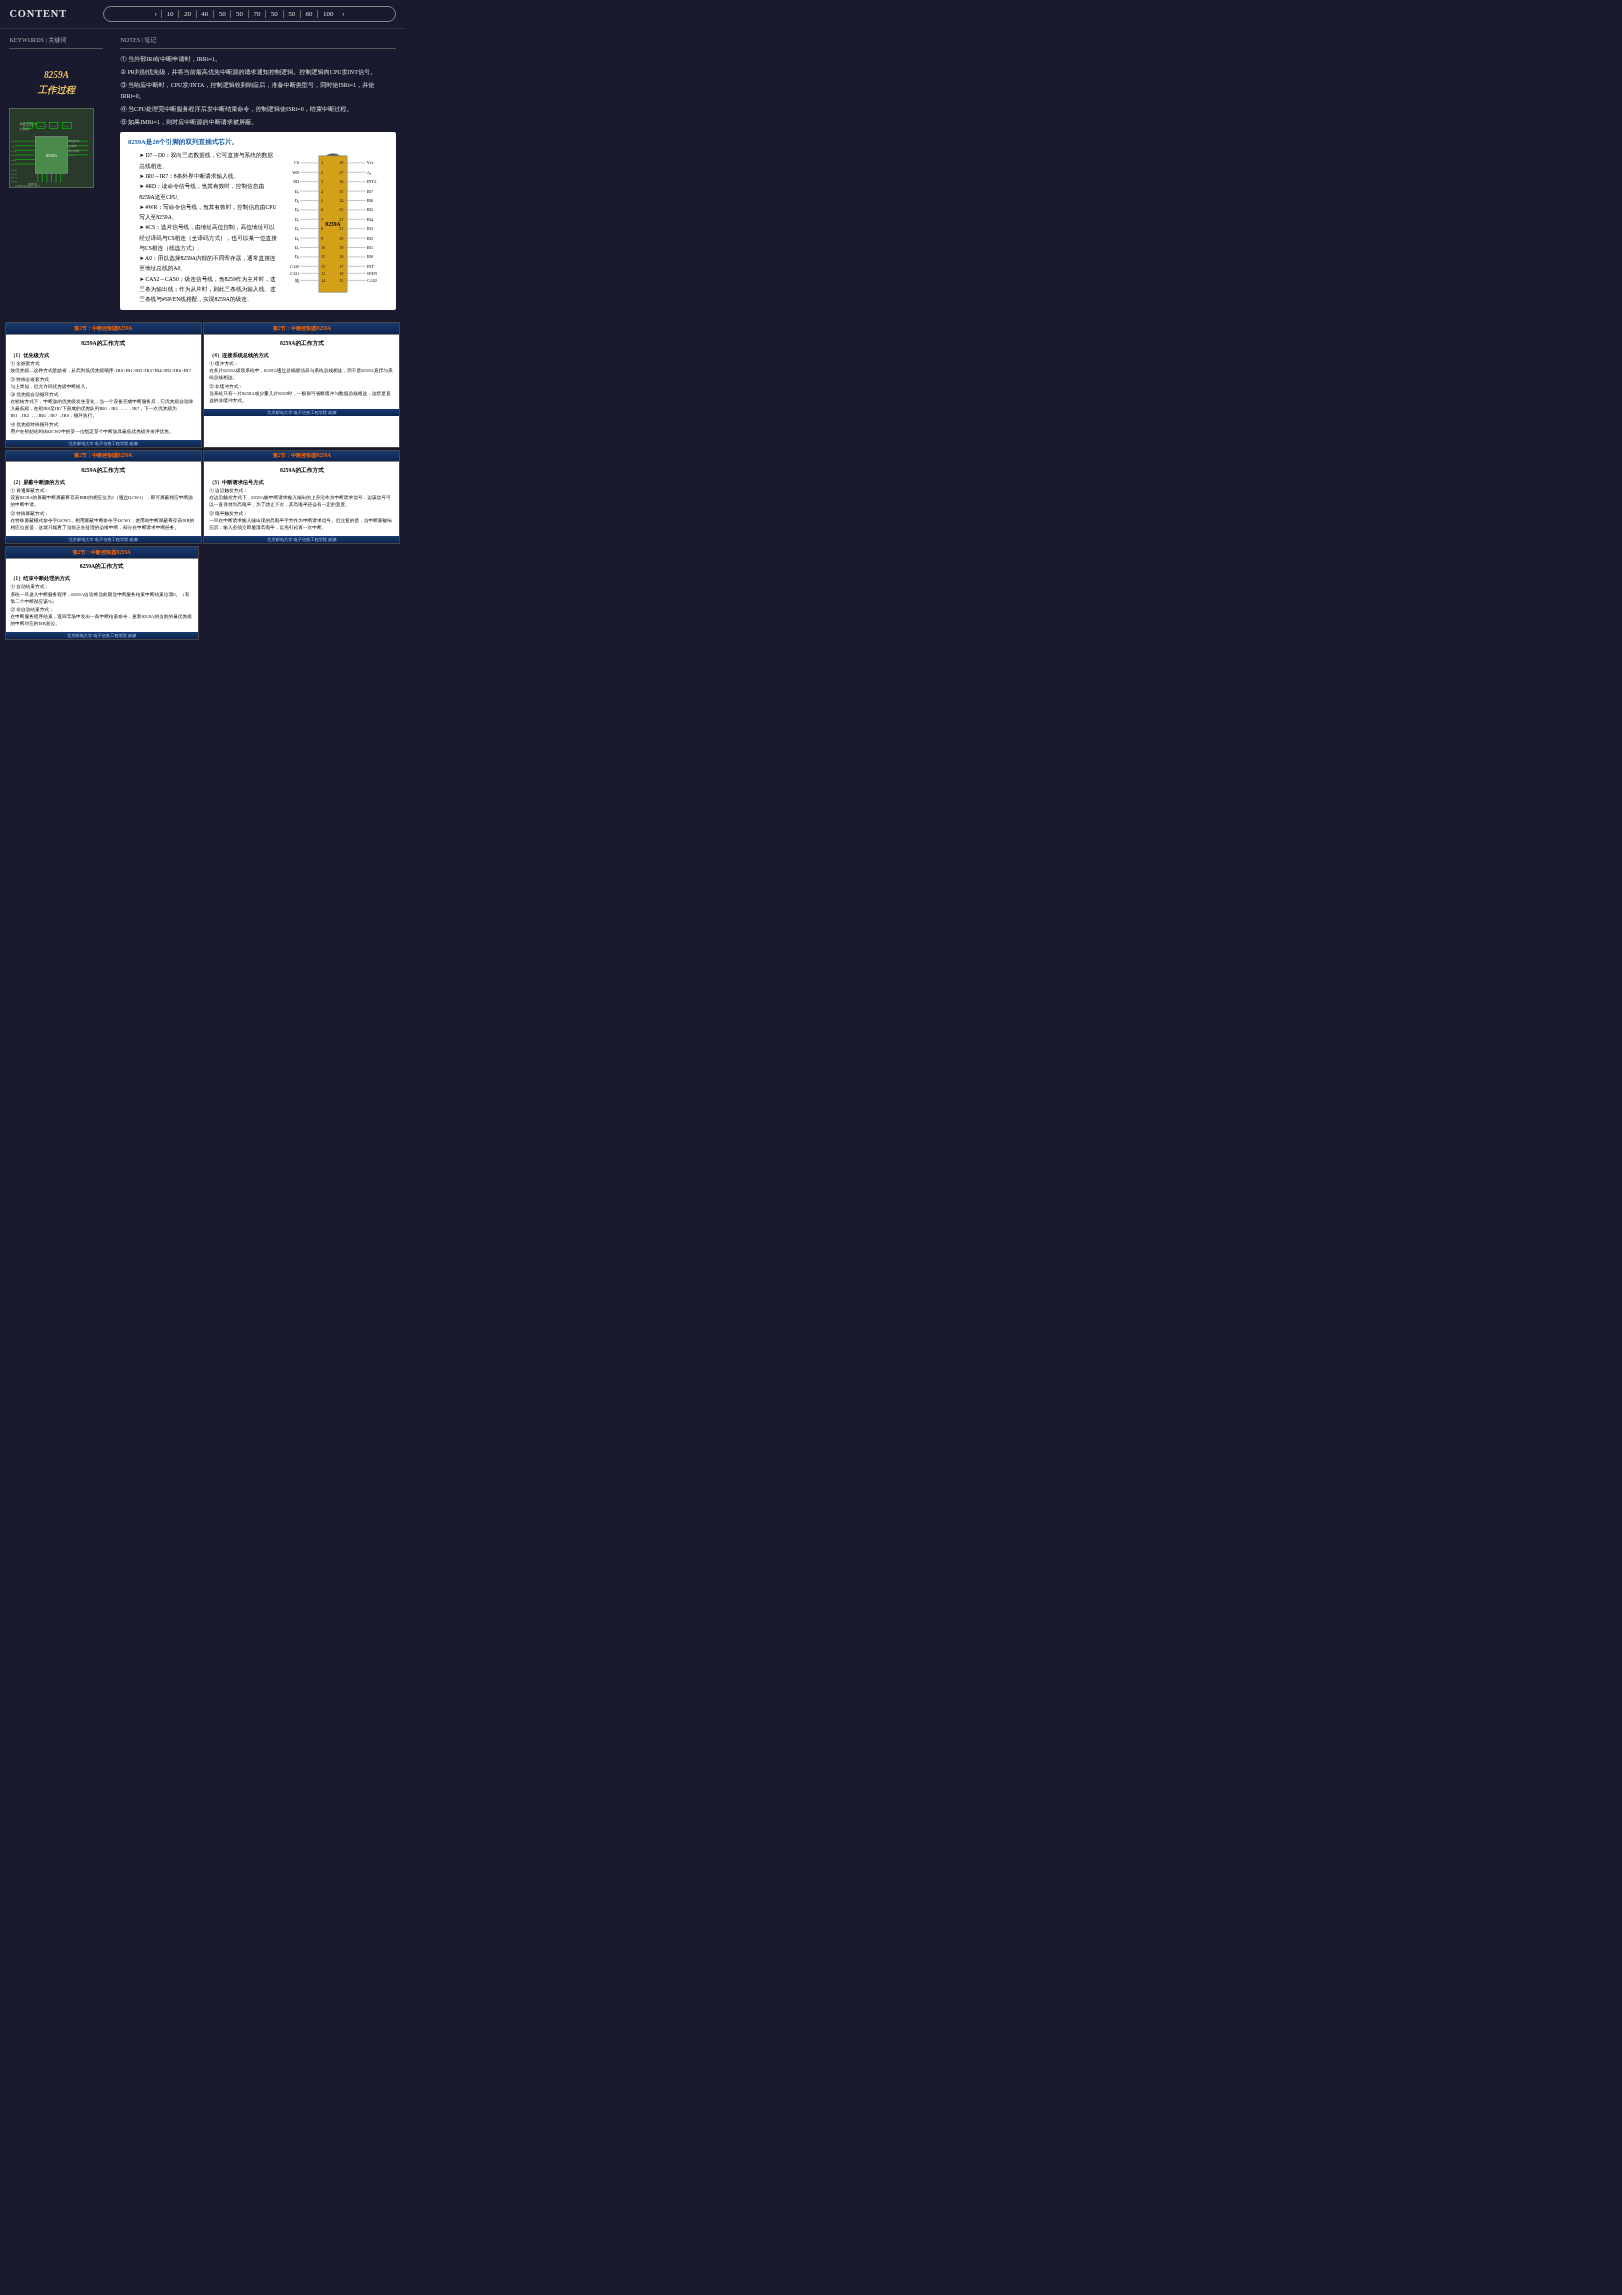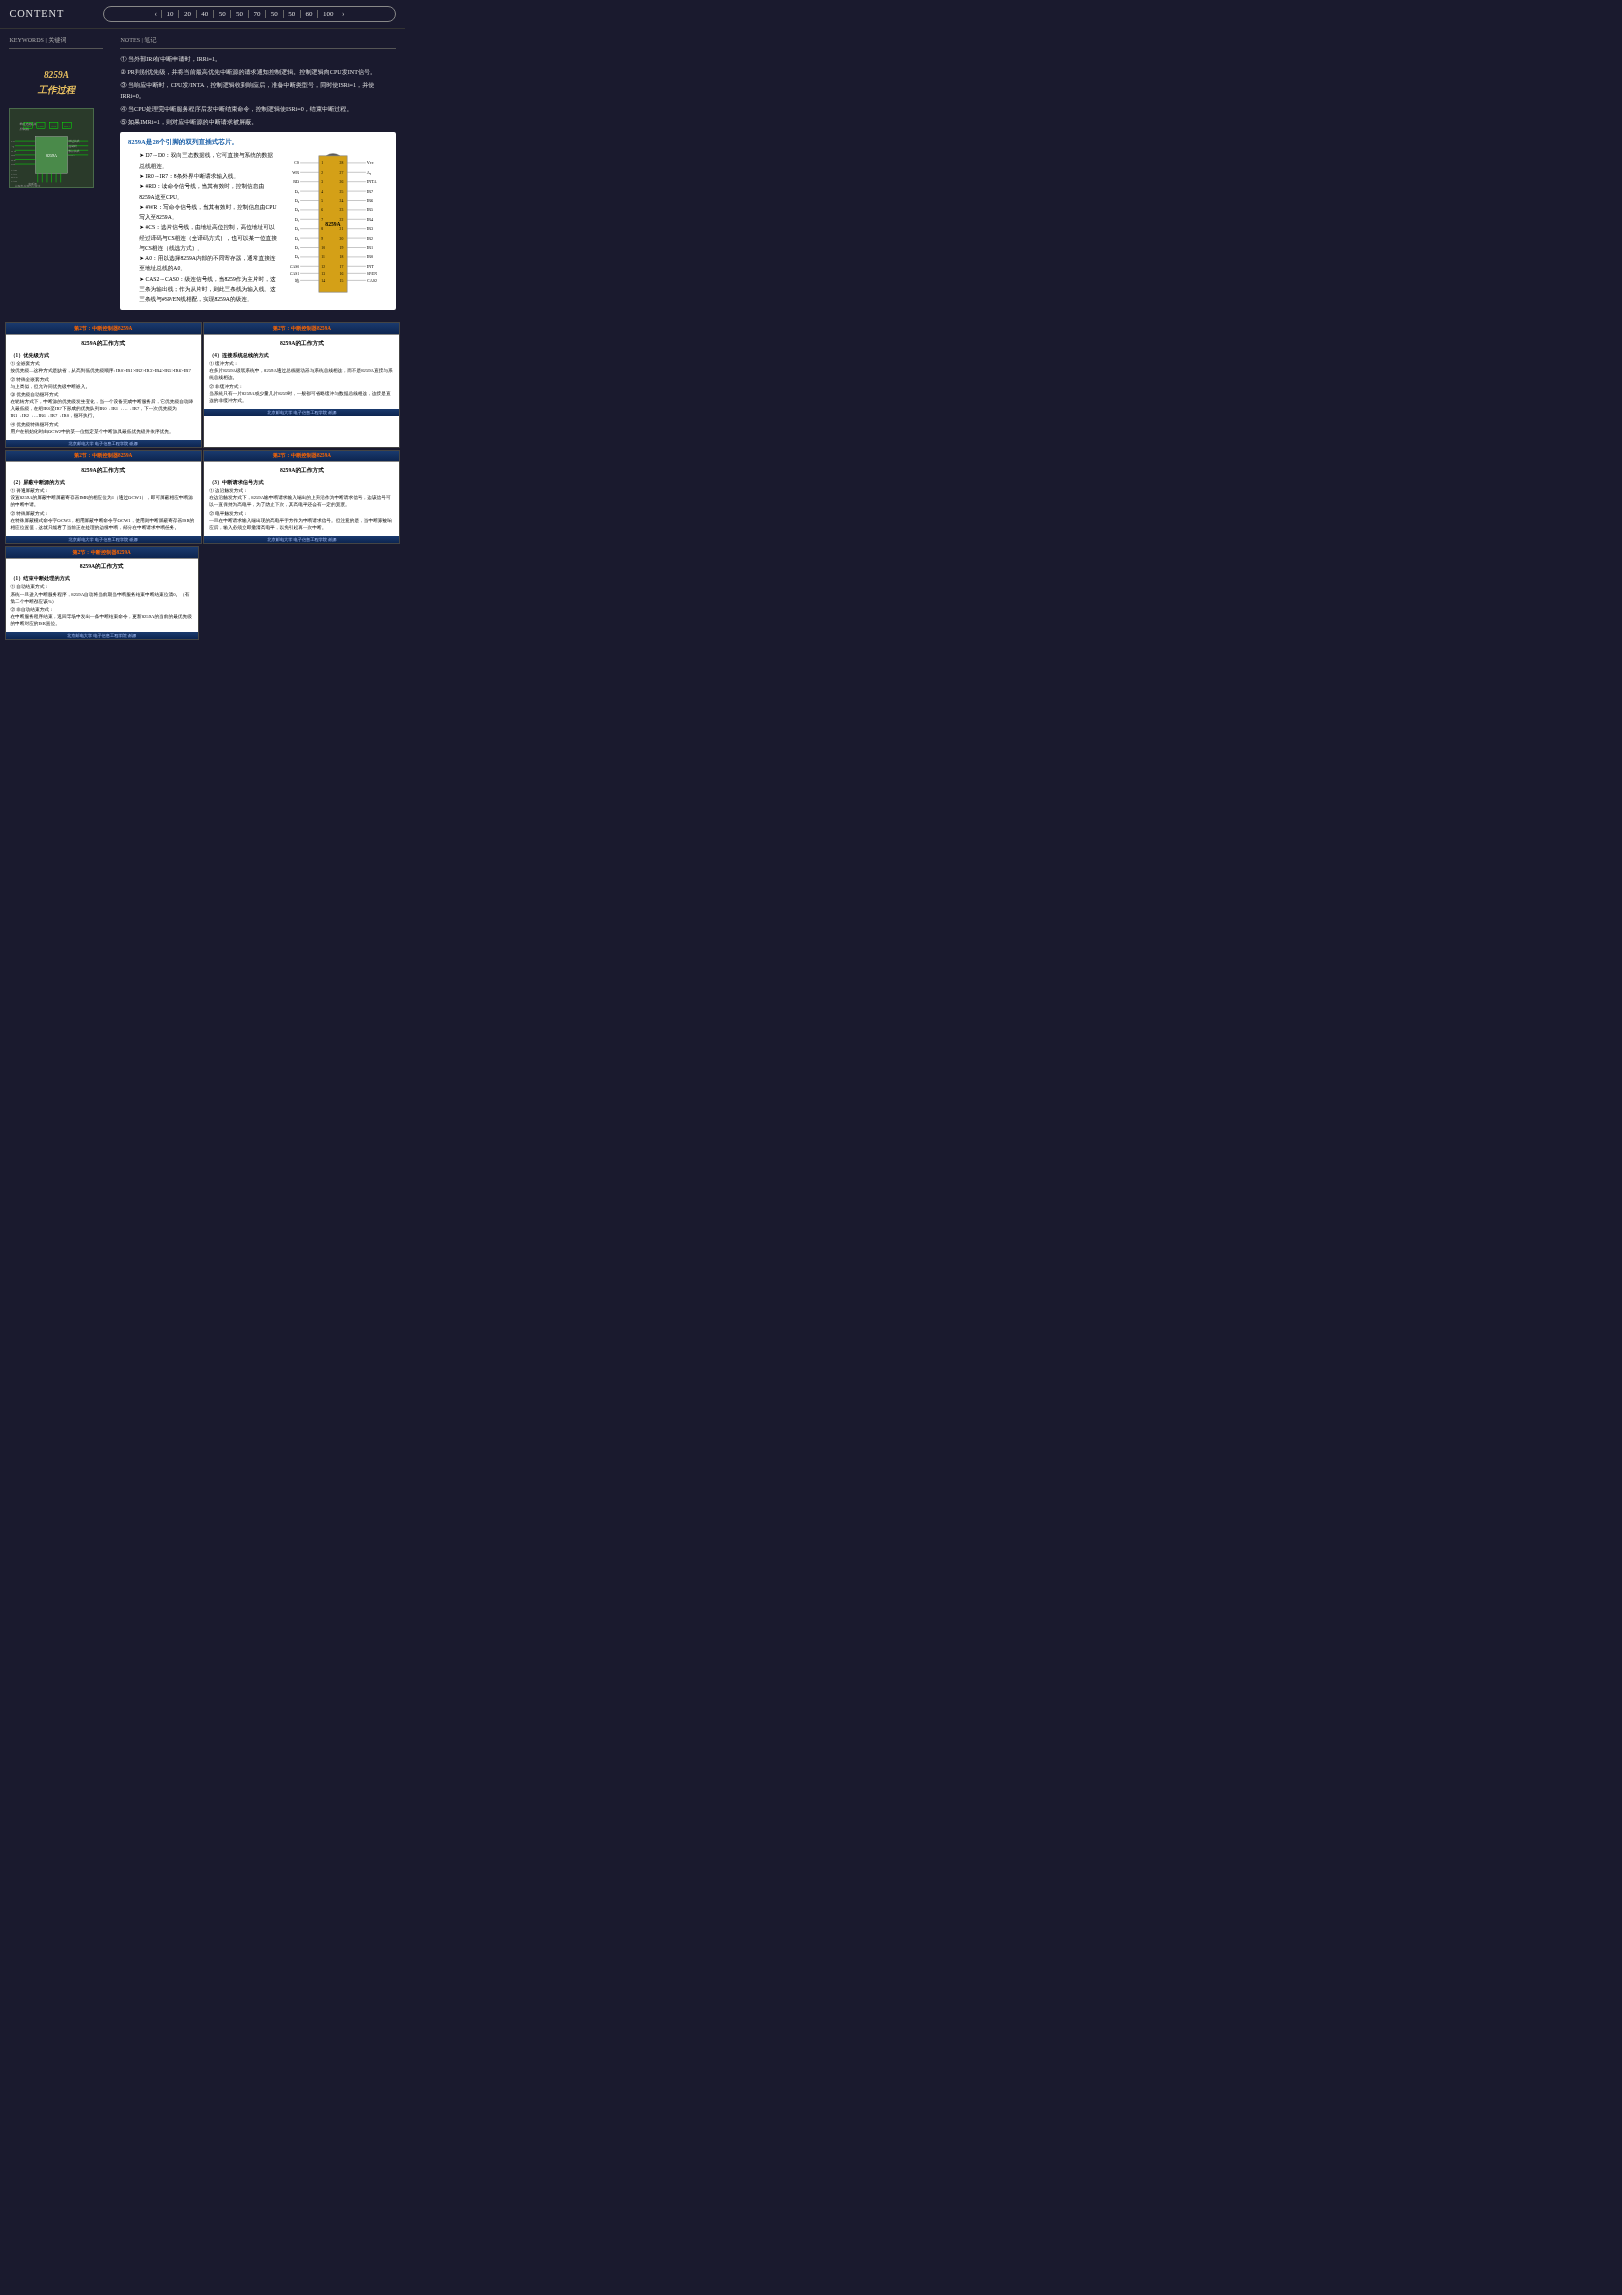--- a/index.html
+++ b/index.html
@@ -14,21 +14,21 @@
     
     .header {
       display: flex;
       align-items: center;
       background: #1a1a2e;
       padding: 5.7px 9.4px;
       border-bottom: 0.5px solid #333;
     }
     .header-title {
       font-size: 10.4px;
-      font-weight: normal;
+      font-weight: bold;
       color: #e0e0e0;
       letter-spacing: 0.9px;
       min-width: 94px;
     }
     .nav-bar {
       flex: 1;
       display: flex;
       align-items: center;
       justify-content: center;
       border: 0.7px solid #888;

